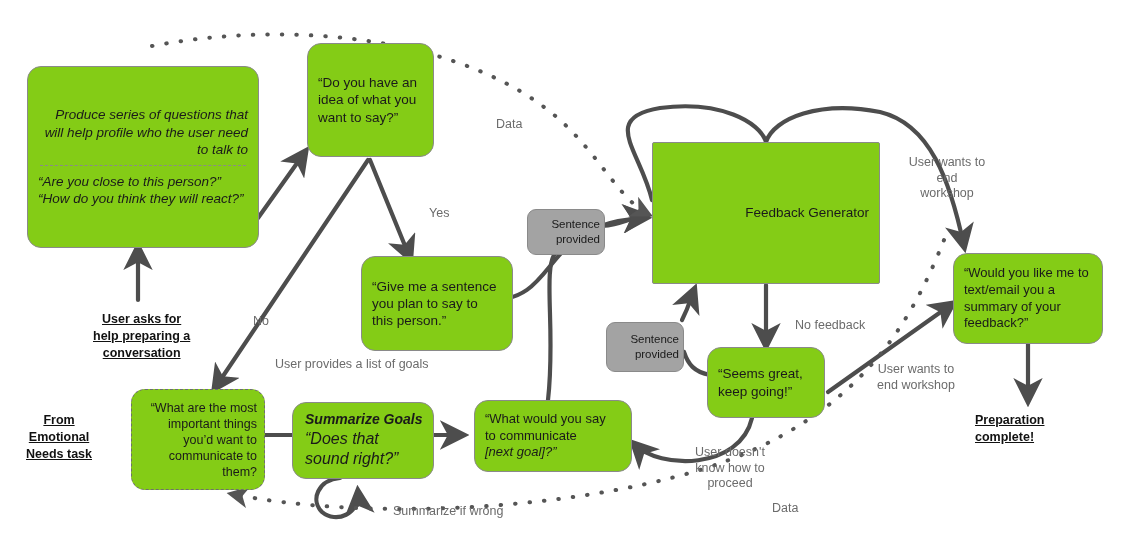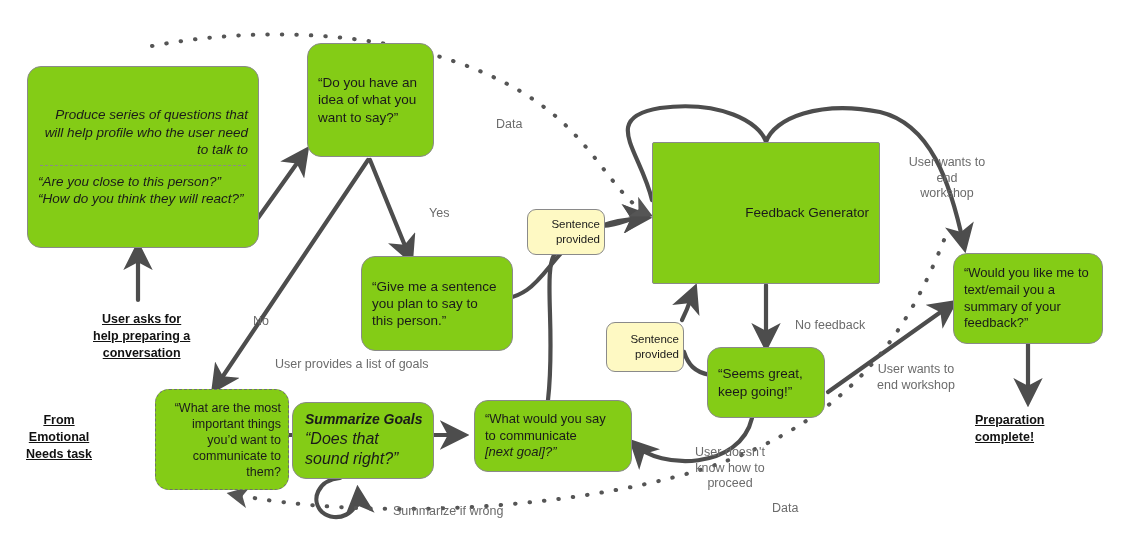--- a/index.html
+++ b/index.html
@@ -33,29 +33,28 @@
     background: #84cc16;
     border: 1.6px solid #8a8a8a;
     border-radius: 14px;
     display: flex;
     flex-direction: column;
     justify-content: center;
     color: #1a1a1a;
     line-height: 1.28;
   }
   .node.white {
-    background: #fef9c3;
+    background: #a3a3a3;
     border-radius: 9px;
     border-width: 1.4px;
   }
   .node.dashed {
     border-style: dashed;
     border-width: 1.8px;
     border-color: #6f6f6f;
-    margin-left: 24px;
   }
   .node .txt {
     padding: 0 10px;
     white-space: pre-line;
   }
   .center { text-align: right; }
   .left   { text-align: left; }
   .italic { font-style: italic; }
   .bolditalic { font-style: italic; font-weight: bold; }
 

